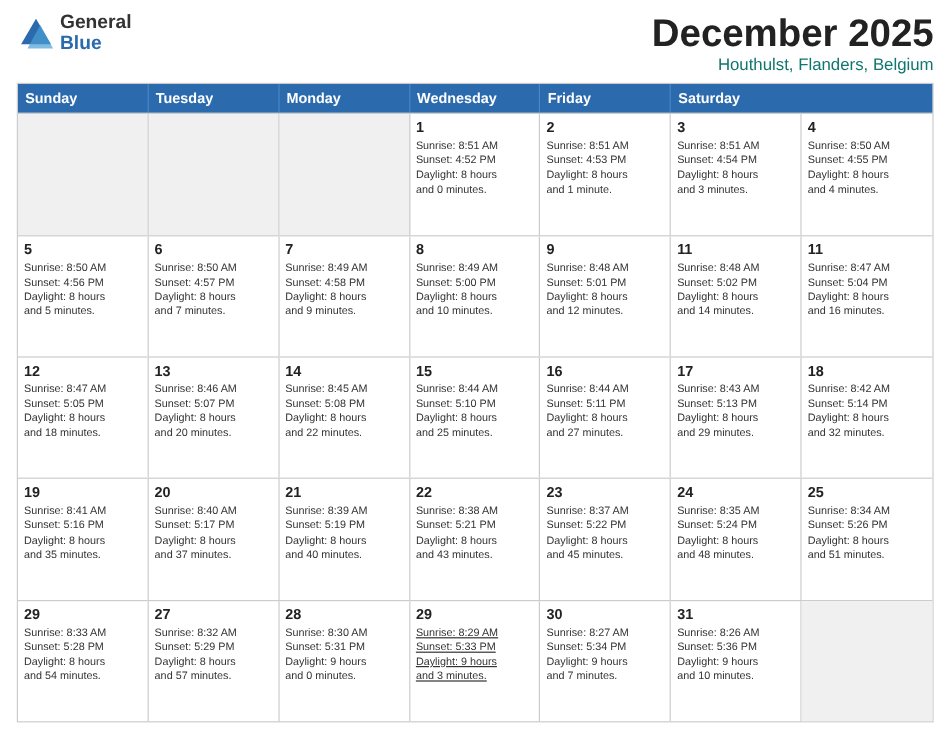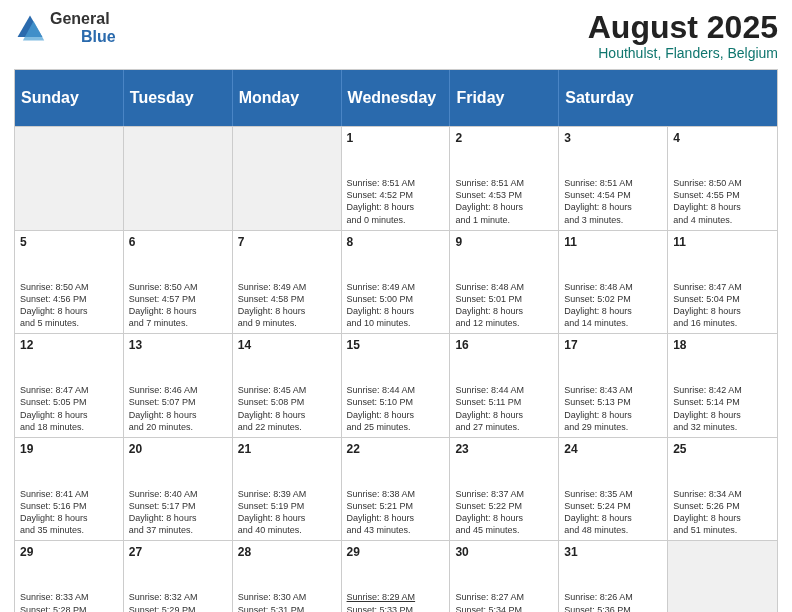--- a/index.html
+++ b/index.html
@@ -35,21 +35,20 @@
     }
     .logo-general {
       font-size: 16px;
       font-weight: bold;
       color: #333;
     }
     .logo-blue {
       font-size: 16px;
       font-weight: bold;
       color: #2a6aad;
-      margin-left: 31px;
     }
     .logo-icon {
       width: 32px;
       height: 32px;
       margin-right: 4px;
     }
     .title-block {
       text-align: right;
     }
     .month-title {
@@ -68,23 +67,23 @@
       flex-direction: column;
       border: 1px solid #ccc;
     }
     .cal-header-row {
       display: grid;
       grid-template-columns: repeat(7, 1fr);
       background: #2a6aad;
     }
     .cal-header-cell {
       color: #fff;
-      font-size: 16px;
-      font-weight: bold;
-      padding: 19px 6px;
+      font-size: 12px;
+      font-weight: bold;
+      padding: 5px 6px;
       text-align: left;
       border-right: 1px solid #4a85c5;
     }
     .cal-header-cell:last-child { border-right: none; }
     .cal-body {
       display: flex;
       flex-direction: column;
       flex: 1;
     }
     .cal-week {
@@ -109,40 +108,39 @@
     .day-num {
       font-size: 12px;
       font-weight: bold;
       margin-bottom: 2px;
       color: #222;
     }
     .cell-text {
       font-size: 9px;
       line-height: 1.35;
       color: #333;
-      margin-top: 30px;
     }
   </style>
 </head>
 <body>
 
 <div class="page">
   <div class="header">
     <div class="logo">
       <svg class="logo-icon" viewBox="0 0 36 36">
         <polygon points="18,4 32,28 4,28" fill="#2a6aad"></polygon>
         <polygon points="22,10 34,32 10,32" fill="#4a9fd4" opacity="0.7"></polygon>
       </svg>
       <div class="logo-text">
         <span class="logo-general">General</span>
         <span class="logo-blue">Blue</span>
       </div>
     </div>
     <div class="title-block">
-      <div class="month-title">August 2025</div>
+      <div class="month-title">December 2025</div>
       <div class="location">Houthulst, Flanders, Belgium</div>
     </div>
   </div>
 
   <div class="calendar">
     <div class="cal-header-row">
     <div class="cal-header-cell">Sunday</div>
         <div class="cal-header-cell">Tuesday</div>
         <div class="cal-header-cell">Monday</div>
         <div class="cal-header-cell">Wednesday</div>

